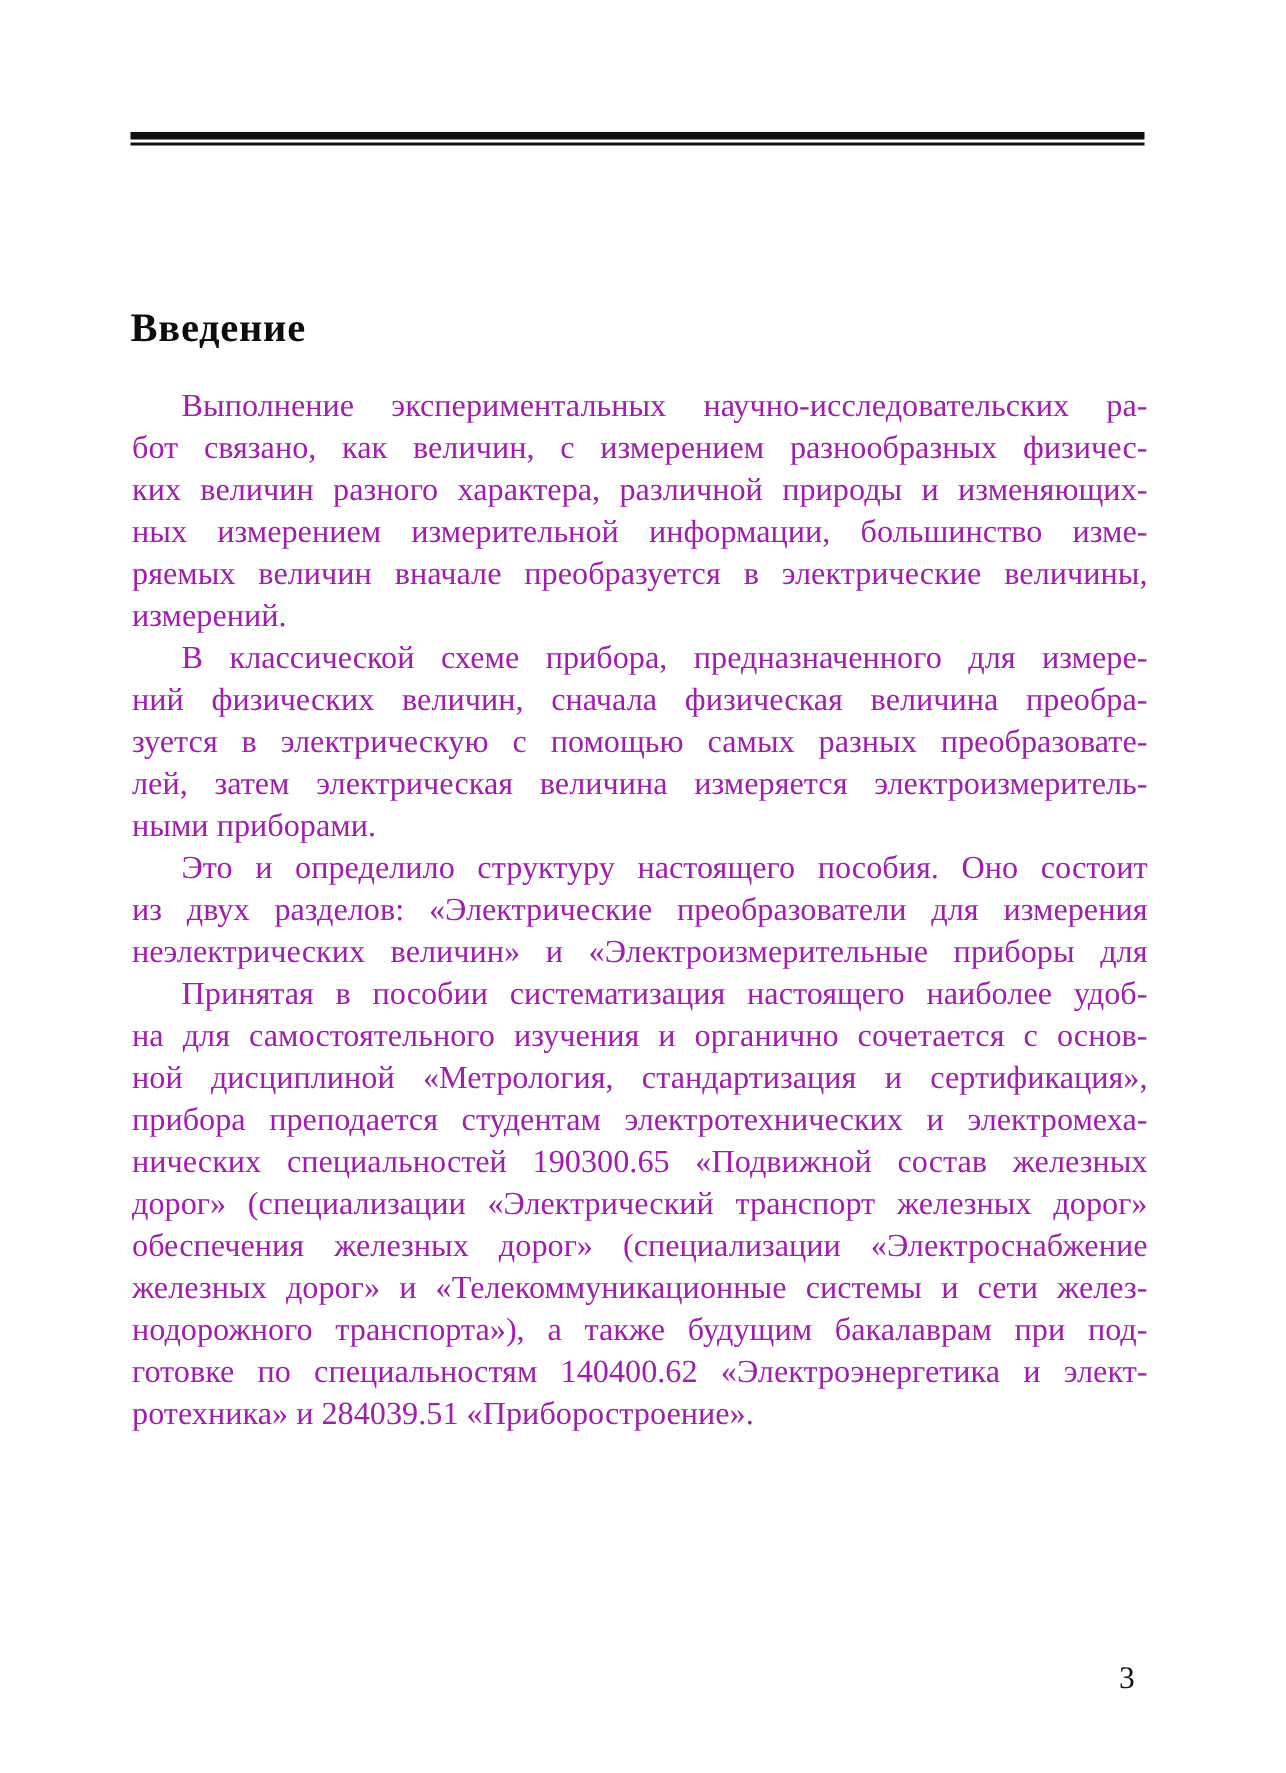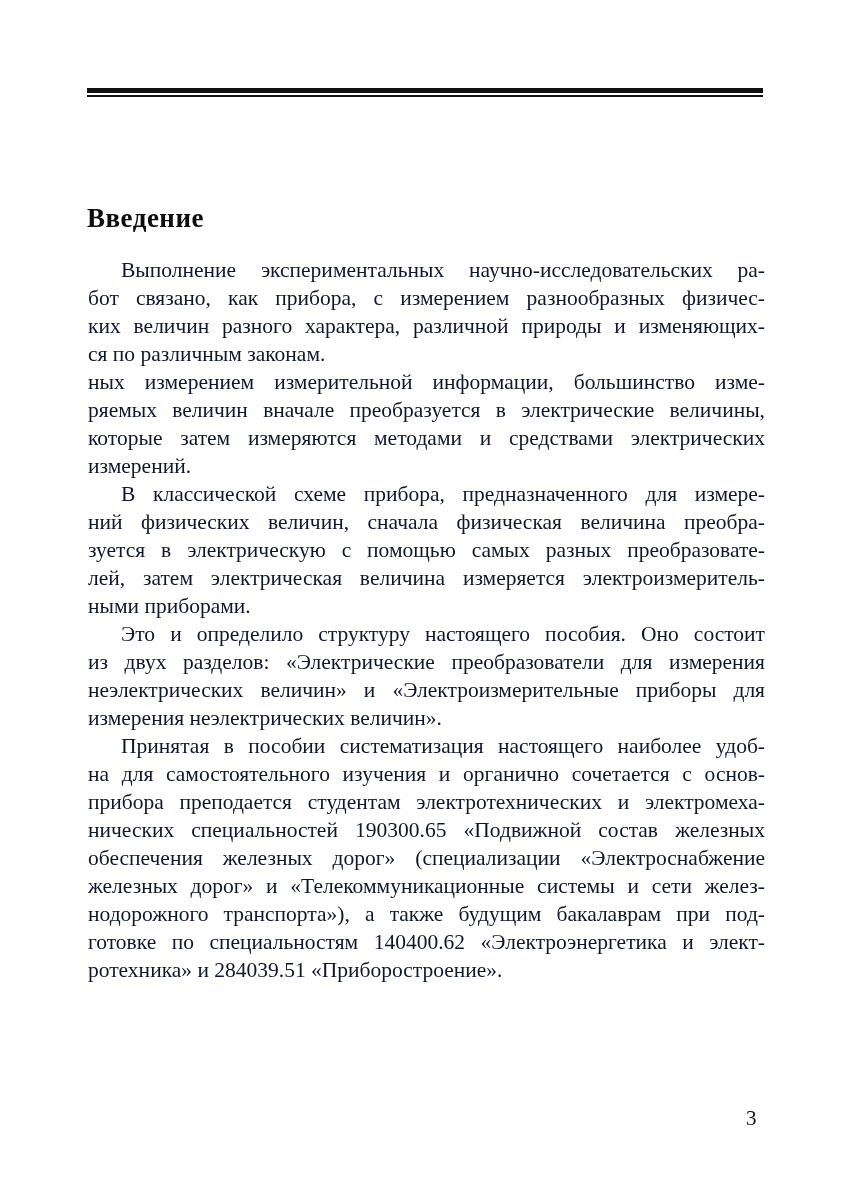--- a/index.html
+++ b/index.html
@@ -38,21 +38,21 @@
     color: #0d0d0d;
   }
 
   .body-text {
     position: absolute;
     left: 88px;
     top: 256px;
     width: 677px;
     font-size: 21.5px;
     line-height: 28px;
-    color: #0f172a;
+    color: #a21caf;
   }
   .paragraph { margin: 0; padding: 0; }
   .line {
     text-align: justify;
     text-align-last: justify;
     -moz-text-align-last: justify;
     height: 28px;
     overflow: hidden;
   }
   .line.first { text-indent: 33px; }
@@ -78,48 +78,47 @@
     <div class="thick"></div>
     <div class="gap"></div>
     <div class="thin"></div>
   </div>
 
   <div class="chapter-title">Введение</div>
 
   <div class="body-text">
       <div class="paragraph">
         <div class="line first">Выполнение экспериментальных научно-исследовательских ра-</div>
-        <div class="line">бот связано, как прибора, с измерением разнообразных физичес-</div>
+        <div class="line">бот связано, как величин, с измерением разнообразных физичес-</div>
         <div class="line">ких величин разного характера, различной природы и изменяющих-</div>
-        <div class="line last">ся по различным законам.</div>
       </div>
       <div class="paragraph">
         <div class="line">ных измерением измерительной информации, большинство изме-</div>
         <div class="line">ряемых величин вначале преобразуется в электрические величины,</div>
-        <div class="line">которые затем измеряются методами и средствами электрических</div>
         <div class="line last">измерений.</div>
       </div>
       <div class="paragraph">
         <div class="line first">В классической схеме прибора, предназначенного для измере-</div>
         <div class="line">ний физических величин, сначала физическая величина преобра-</div>
         <div class="line">зуется в электрическую с помощью самых разных преобразовате-</div>
         <div class="line">лей, затем электрическая величина измеряется электроизмеритель-</div>
         <div class="line last">ными приборами.</div>
       </div>
       <div class="paragraph">
         <div class="line first">Это и определило структуру настоящего пособия. Оно состоит</div>
         <div class="line">из двух разделов: «Электрические преобразователи для измерения</div>
         <div class="line">неэлектрических величин» и «Электроизмерительные приборы для</div>
-        <div class="line last">измерения неэлектрических величин».</div>
       </div>
       <div class="paragraph">
         <div class="line first">Принятая в пособии систематизация настоящего наиболее удоб-</div>
         <div class="line">на для самостоятельного изучения и органично сочетается с основ-</div>
+        <div class="line">ной дисциплиной «Метрология, стандартизация и сертификация»,</div>
         <div class="line">прибора преподается студентам электротехнических и электромеха-</div>
         <div class="line">нических специальностей 190300.65 «Подвижной состав железных</div>
+        <div class="line">дорог» (специализации «Электрический транспорт железных дорог»</div>
         <div class="line">обеспечения железных дорог» (специализации «Электроснабжение</div>
         <div class="line">железных дорог» и «Телекоммуникационные системы и сети желез-</div>
         <div class="line">нодорожного транспорта»), а также будущим бакалаврам при под-</div>
         <div class="line">готовке по специальностям 140400.62 «Электроэнергетика и элект-</div>
         <div class="line last">ротехника» и 284039.51 «Приборостроение».</div>
       </div>
     </div>
 
   <div class="page-number">3</div>
 

